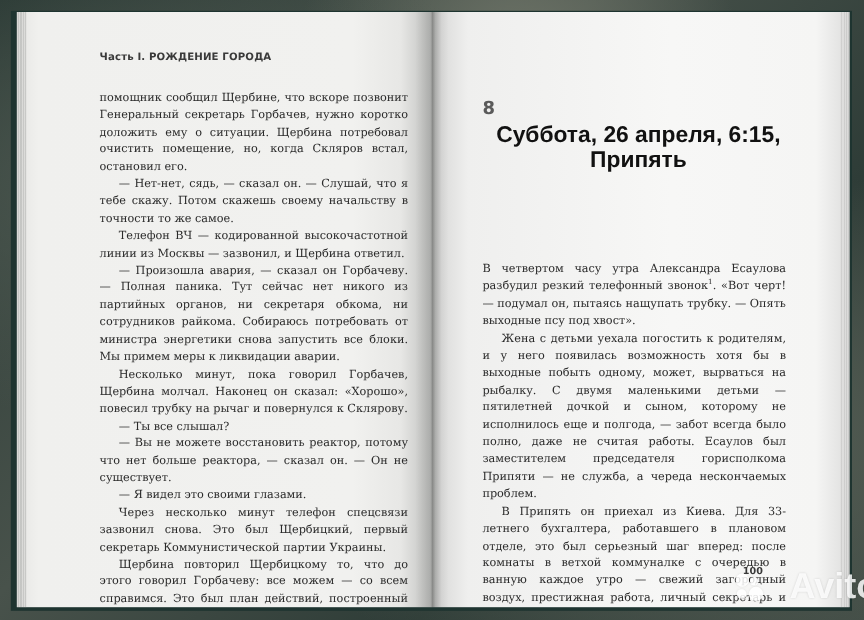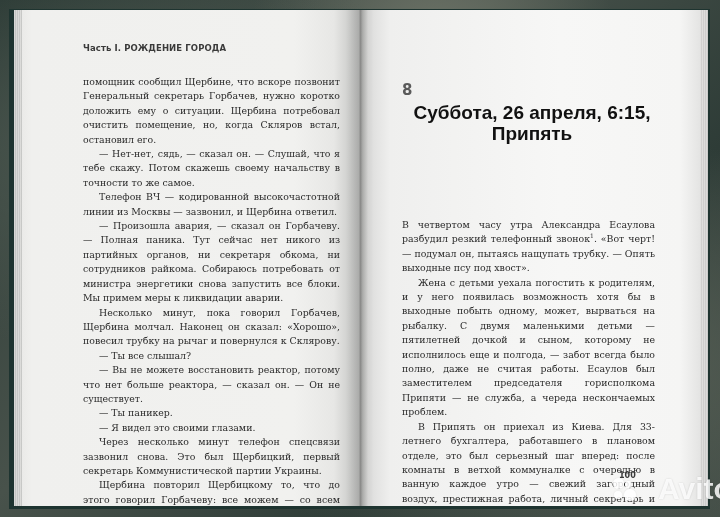--- a/index.html
+++ b/index.html
@@ -101,21 +101,20 @@
     <div class="page-edges-left"></div>
     <div class="running-head">Часть I. РОЖДЕНИЕ ГОРОДА</div>
     <div class="text-block">
       <p>помощник сообщил Щербине, что вскоре позвонит Генеральный секретарь Горбачев, нужно коротко доложить ему о ситуации. Щербина потребовал очистить помещение, но, когда Скляров встал, остановил его.</p>
       <p class="indent">— Нет-нет, сядь, — сказал он. — Слушай, что я тебе скажу. Потом скажешь своему начальству в точности то же самое.</p>
       <p class="indent">Телефон ВЧ — кодированной высокочастотной линии из Москвы — зазвонил, и Щербина ответил.</p>
       <p class="indent">— Произошла авария, — сказал он Горбачеву. — Полная паника. Тут сейчас нет никого из партийных органов, ни секретаря обкома, ни сотрудников райкома. Собираюсь потребовать от министра энергетики снова запустить все блоки. Мы примем меры к ликвидации аварии.</p>
       <p class="indent">Несколько минут, пока говорил Горбачев, Щербина молчал. Наконец он сказал: «Хорошо», повесил трубку на рычаг и повернулся к Склярову.</p>
       <p class="indent">— Ты все слышал?</p>
       <p class="indent">— Вы не можете восстановить реактор, потому что нет больше реактора, — сказал он. — Он не существует.</p>
-      <p class="indent">— Ты паникер.</p>
       <p class="indent">— Я видел это своими глазами.</p>
       <p class="indent">Через несколько минут телефон спецсвязи зазвонил снова. Это был Щербицкий, первый секретарь Коммунистической партии Украины.</p>
       <p class="indent">Щербина повторил Щербицкому то, что до этого говорил Горбачеву: все можем — со всем справимся. Это был план действий, построенный на фантазиях и отрицании реальности. Затем он протянул трубку Склярову.</p>
 
     </div>
   </div>
 
   <div class="page right">
     <div class="page-edges-right"></div>
     <div class="chapter-num">8</div>

